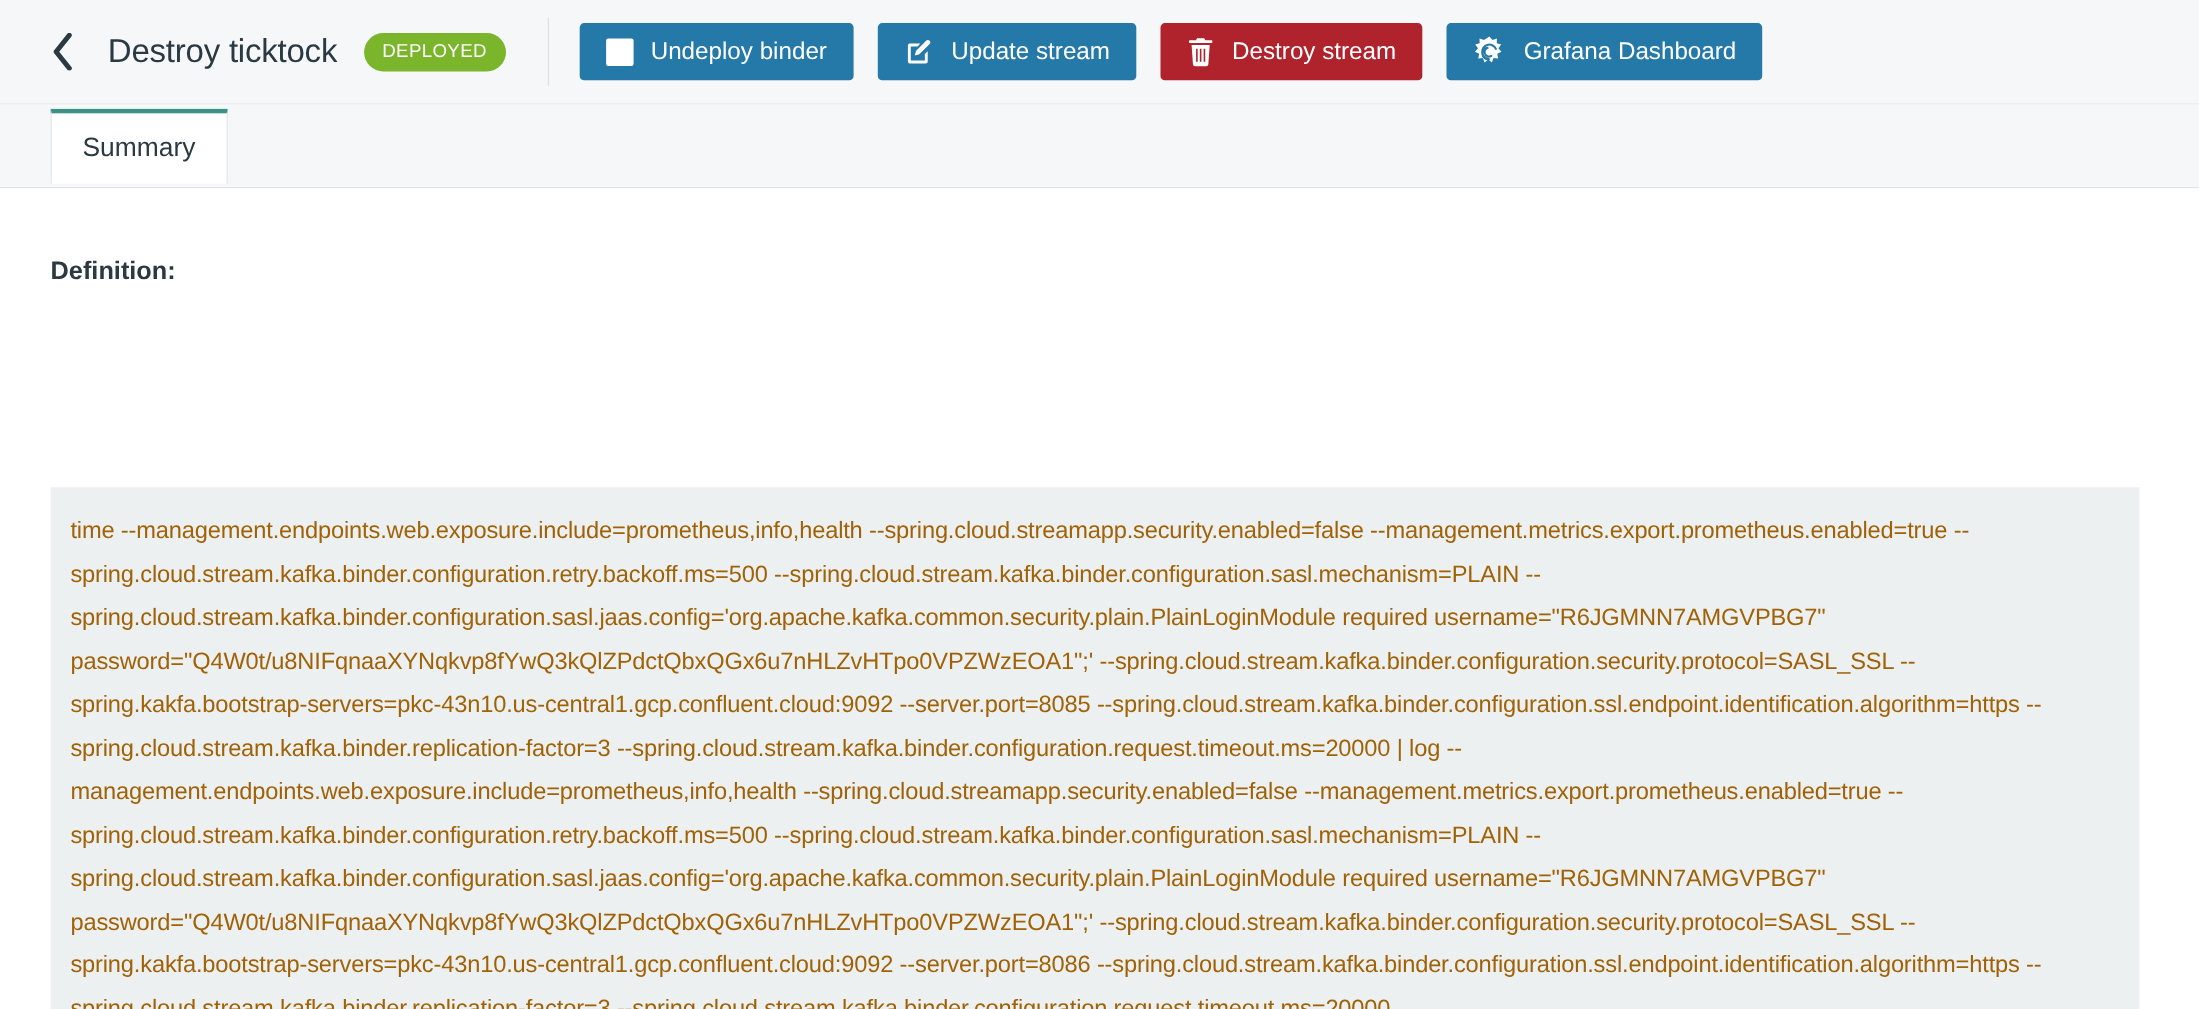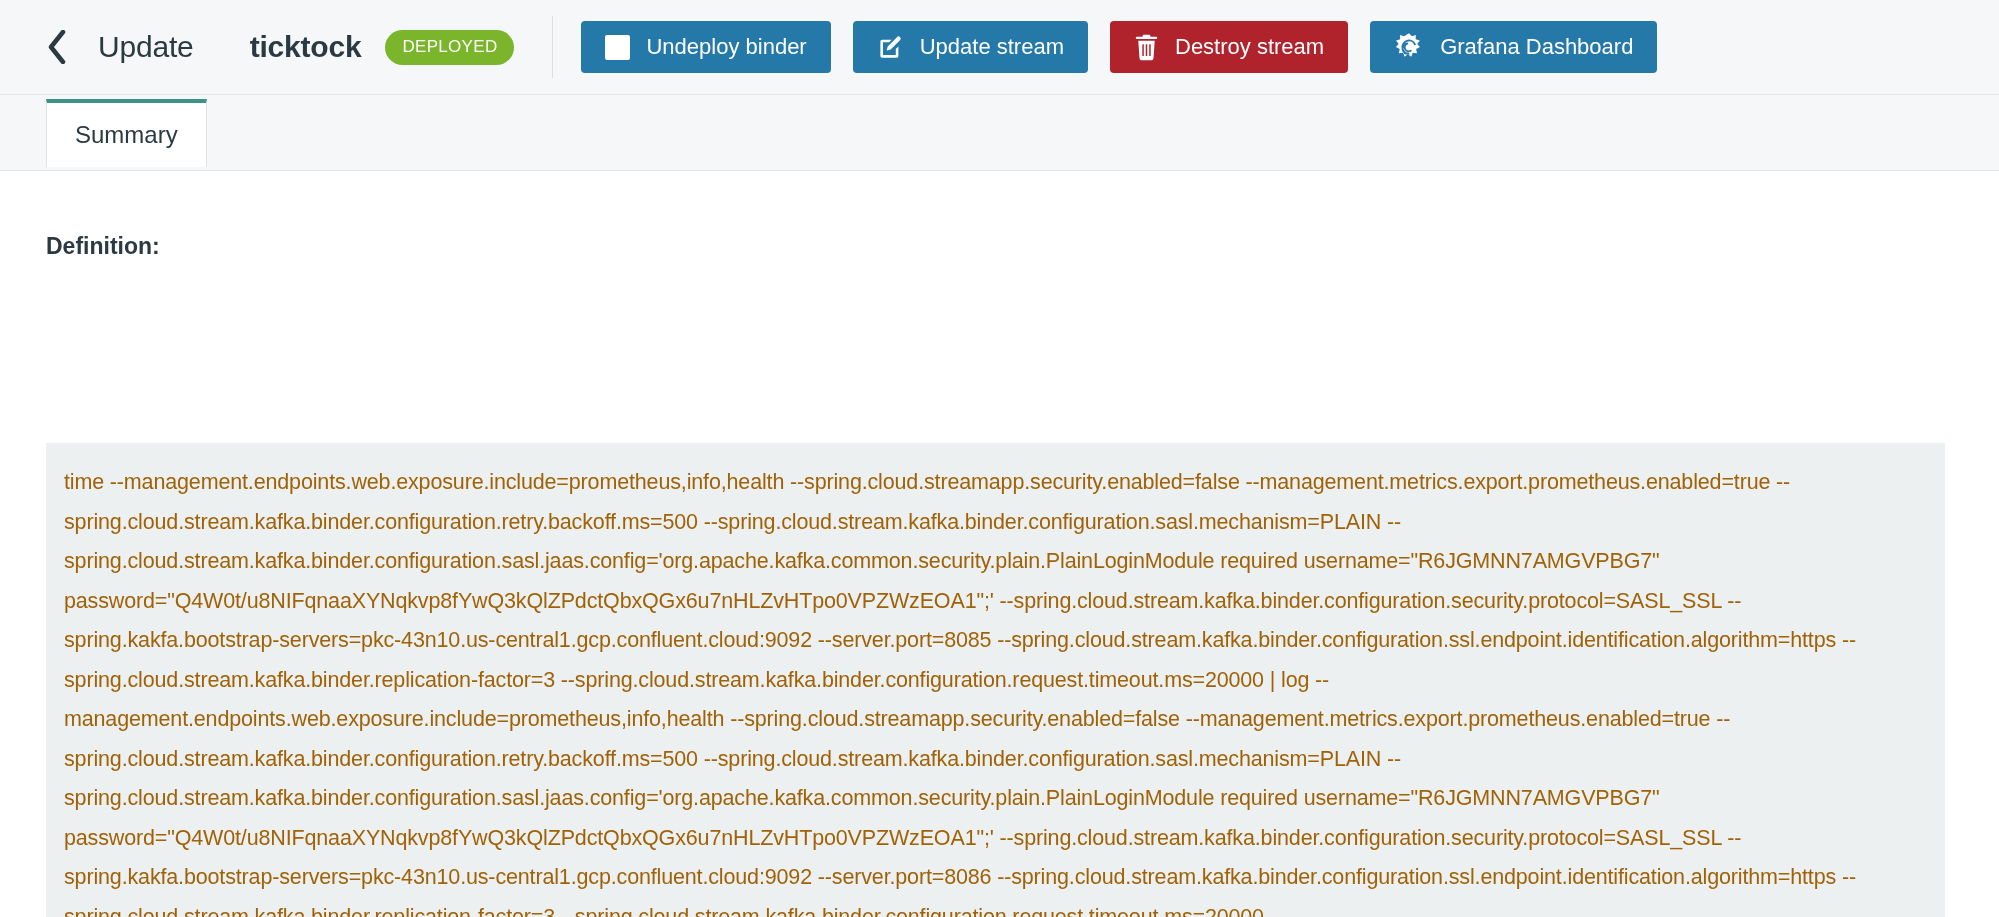--- a/index.html
+++ b/index.html
@@ -32,21 +32,21 @@
     align-items: center;
   }
   .back-arrow svg { display: block; }
   .title {
     font-size: 30px;
     color: #2b3a42;
     font-weight: 400;
     white-space: nowrap;
     letter-spacing: -0.2px;
   }
-  .title b { font-weight: 700; margin-left: 48px; }
+  .title b { font-weight: 400; }
   .badge {
     display: inline-flex;
     align-items: center;
     justify-content: center;
     background: #7ab52b;
     color: #ffffff;
     border-radius: 20px;
     font-size: 17px;
     font-weight: 400;
     letter-spacing: 0.3px;
@@ -170,21 +170,21 @@
 <div class="header">
 
   <div class="back-arrow">
     <span>
       <svg width="22" height="34" viewBox="0 0 22 34" aria-hidden="true">
         <path d="M17 2 L5 17 L17 32" fill="none" stroke="#2b3a42" stroke-width="4.5" stroke-linecap="round" stroke-linejoin="round"></path>
       </svg>
     </span>
   </div>
 
-  <div class="title"><span>Update </span><b>ticktock</b></div>
+  <div class="title"><span>Destroy </span><b>ticktock</b></div>
 
   <div class="badge">DEPLOYED</div>
 
   <div class="divider-v"></div>
 
   <button class="btn btn-blue">
     <span class="ico">
       <i class="sq-icon"></i>
     </span>
     <span>Undeploy binder</span>

